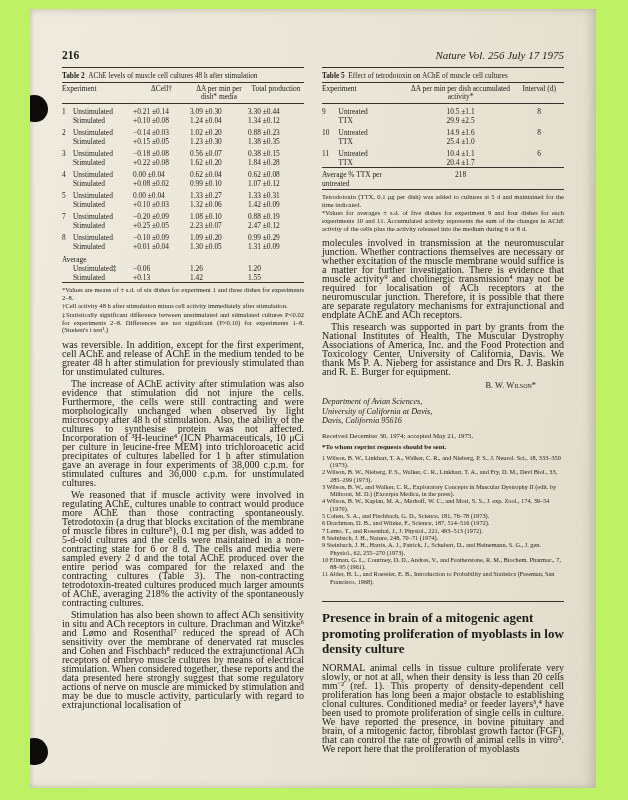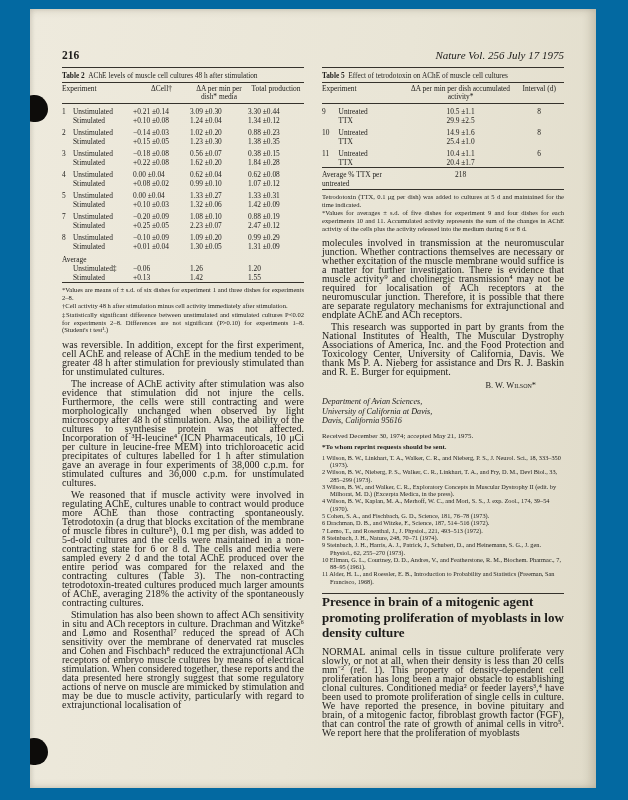--- a/index.html
+++ b/index.html
@@ -1,17 +1,17 @@
 <!DOCTYPE html>
 <html><head>
 <meta charset="utf-8">
 <style>
   * { margin:0; padding:0; box-sizing:border-box; }
   html,body { background:#000; }
-  .scan { position:relative; width:628px; height:800px; background:#0369a1; overflow:hidden;
+  .scan { position:relative; width:628px; height:800px; background:#bef264; overflow:hidden;
           font-family:"Liberation Serif", serif; }
   .paper { position:absolute; left:30px; top:9px; width:566px; height:779px;
            background:linear-gradient(100deg,#eeeadd 0%,#e9e5d6 55%,#e0dbc9 100%);
            color:#1d1c1a; overflow:hidden; box-shadow:inset -5px 0 10px rgba(60,50,30,.18), inset 2px 0 4px rgba(60,50,30,.12); }
   .hole { position:absolute; background:#0d0c0a; border-radius:50% 60% 55% 50%; }
   .hole-top { left:-8px; top:86px; width:26px; height:27px; }
   .hole-bottom { left:-8px; top:729px; width:26px; height:27px; }
 
   .pageheader { position:absolute; left:32px; width:502px; top:40px; display:flex;
                 justify-content:space-between; align-items:baseline; }
@@ -43,21 +43,21 @@
   .bt-start { margin-top:6px; }
 
   .sigs { text-align:right; padding-right:28px; font-variant:small-caps; font-size:8.4px;
           line-height:10.6px; margin-top:5px; }
   .affil { font-style:italic; font-size:8.2px; line-height:9.6px; margin-top:5px; }
   .received { font-size:6.9px; margin-top:6px; }
   .reprint { font-size:6.9px; margin-top:4px; font-weight:bold; }
   .refs { font-size:6.3px; line-height:7.3px; margin-top:4px; }
   .refs div { padding-left:8px; text-indent:-8px; }
 
-  .article2 { margin-top:8px; border-top:1px solid #35322c; }
+  .article2 { margin-top:16px; border-top:1px solid #35322c; padding-top:8px; }
   .article2 h2 { font-size:13px; line-height:15.5px; font-weight:bold; margin-bottom:6px; }
 </style>
 </head>
 <body>
 
 <div class="scan">
   <div class="paper">
     <div class="hole hole-top"></div>
     <div class="hole hole-bottom"></div>
 

